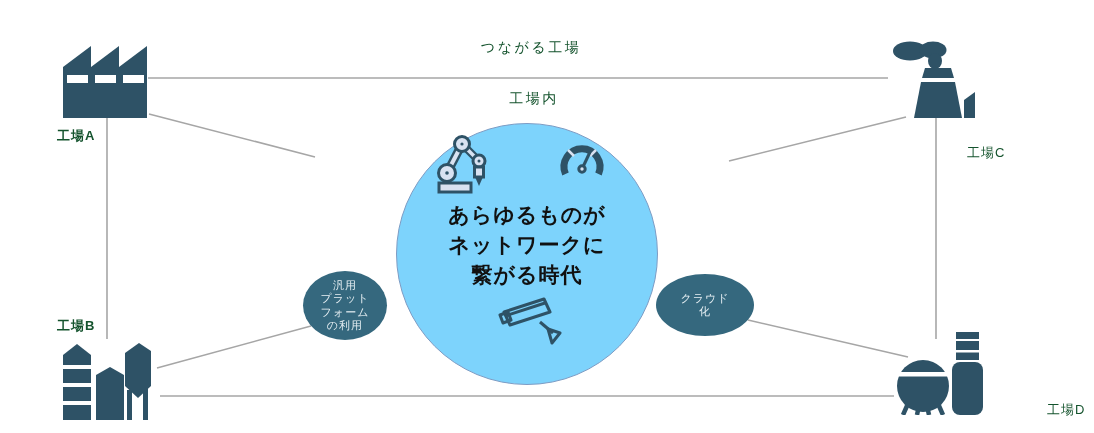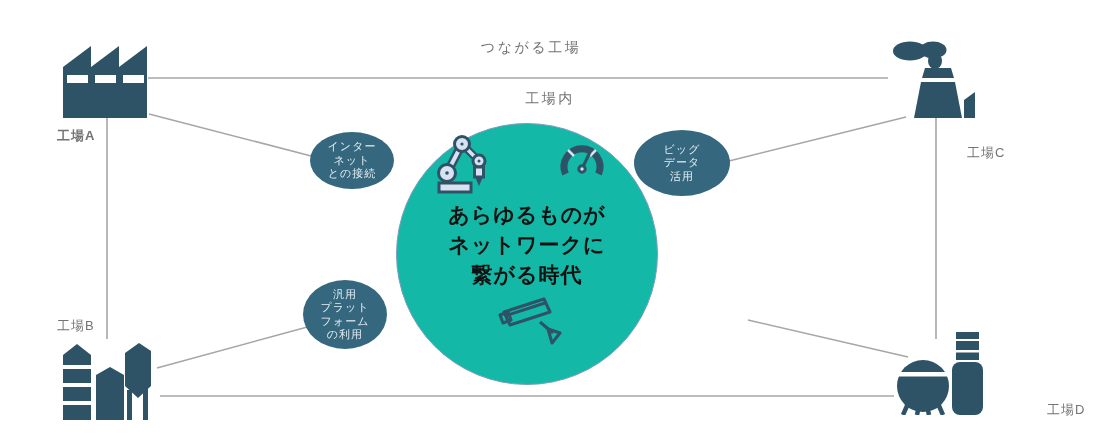--- a/index.html
+++ b/index.html
@@ -4,40 +4,40 @@
 <style>
   html,body{margin:0;padding:0;background:#ffffff;}
   .canvas{
     position:relative;width:1094px;height:433px;background:#ffffff;overflow:hidden;
     font-family:"Liberation Sans","DejaVu Sans",sans-serif;
   }
   .canvas svg{display:block;}
   .connectors{position:absolute;left:0;top:0;width:1094px;height:433px;}
   .abs{position:absolute;}
   .label{
-    position:absolute;color:#737373;font-size:13px;letter-spacing:1px;white-space:nowrap;
+    position:absolute;color:#14532d;font-size:13px;letter-spacing:1px;white-space:nowrap;
   }
   .section-label{font-size:14px;letter-spacing:2.5px;text-align:center;width:220px;}
   .center-circle{
     position:absolute;left:396px;top:123px;width:262px;height:262px;border-radius:50%;
-    background:#14b8a6;border:1.5px solid #7e9cc4;box-sizing:border-box;
+    background:#7dd3fc;border:1.5px solid #7e9cc4;box-sizing:border-box;
   }
   .center-text{
     position:absolute;left:0;top:76px;width:100%;
     text-align:center;font-size:21px;font-weight:bold;color:#111111;
     line-height:30px;white-space:pre-line;letter-spacing:1px;
   }
   .bubble{
     position:absolute;border-radius:50%;background:#35687e;color:#e6eff3;
     display:flex;align-items:center;justify-content:center;text-align:center;
     font-size:11px;line-height:13.5px;letter-spacing:1px;white-space:pre-line;
   }
   .b-internet{left:310px;top:132px;width:84px;height:57px;}
   .b-bigdata{left:634px;top:130px;width:96px;height:66px;}
-  .b-platform{left:303px;top:280px;width:84px;height:69px;}
+  .b-platform{left:303px;top:271px;width:84px;height:69px;}
   .b-cloud{left:656px;top:274px;width:98px;height:62px;}
 </style>
 </head>
 <body>
 
 <div class="canvas">
 
   <svg class="connectors" viewBox="0 0 1094 433" xmlns="http://www.w3.org/2000/svg">
     <g stroke="#a6a6a6" stroke-width="1.6" fill="none">
       <line x1="148" y1="78" x2="888" y2="78"></line>
@@ -45,21 +45,21 @@
       <line x1="107" y1="118" x2="107" y2="339"></line>
       <line x1="936" y1="118" x2="936" y2="339"></line>
       <line x1="149" y1="114" x2="315" y2="157"></line>
       <line x1="729" y1="161" x2="906" y2="117"></line>
       <line x1="311" y1="326" x2="157" y2="368"></line>
       <line x1="748" y1="320" x2="908" y2="357"></line>
     </g>
   </svg>
 
   <div class="label section-label" style="left:421px;top:39px;">つながる工場</div>
-  <div class="label section-label" style="left:440px;top:90px;">工場内</div>
+  <div class="label section-label" style="left:424px;top:90px;">工場内</div>
 
   <svg class="abs" style="left:63px;top:40px;" width="85" height="78" viewBox="0 0 85 78">
     <path d="M0,78 V27 L28,6 V27 L56,6 V27 L84,6 V78 Z" fill="#2e5266"></path>
     <rect x="4" y="35" width="21" height="8" fill="#ffffff"></rect>
     <rect x="32" y="35" width="21" height="8" fill="#ffffff"></rect>
     <rect x="60" y="35" width="21" height="8" fill="#ffffff"></rect>
   </svg>
   <div class="label" style="left:57px;top:127px;font-weight:bold;">工場A</div>
 
   <svg class="abs" style="left:888px;top:40px;" width="87" height="78" viewBox="0 0 87 78">
@@ -81,21 +81,21 @@
       <path d="M62,11 L76,1 L88,9 V44 L75,56 L62,44 Z"></path>
       <rect x="64" y="48" width="5" height="30"></rect>
       <rect x="80" y="46" width="5" height="32"></rect>
     </g>
     <g fill="#ffffff">
       <rect x="0" y="23" width="28" height="4"></rect>
       <rect x="0" y="41" width="28" height="4"></rect>
       <rect x="0" y="59" width="28" height="4"></rect>
     </g>
   </svg>
-  <div class="label" style="left:57px;top:317px;">工場B</div>
+  <div class="label" style="left:57px;top:317px;font-weight:bold;">工場B</div>
 
   <svg class="abs" style="left:895px;top:330px;" width="90" height="85" viewBox="0 0 90 85">
     <g stroke="#2e5266" stroke-width="4.5" fill="none">
       <path d="M8,85 L19,60"></path>
       <path d="M22,85 L26,66"></path>
       <path d="M34,85 L30,66"></path>
       <path d="M48,85 L37,60"></path>
     </g>
     <circle cx="28" cy="56" r="26" fill="#2e5266"></circle>
     <rect x="2" y="42" width="52" height="4.5" fill="#ffffff"></rect>
@@ -146,24 +146,20 @@
         <path d="M42,29 L55,40"></path>
         <path d="M50,36 L62,40 L54,50 Z"></path>
       </g>
     </svg>
 
     <div class="center-text">あらゆるものが
 ネットワークに
 繋がる時代</div>
   </div>
 
-  <div class="bubble b-internet">インター
-ネット
-との接続</div>
-  <div class="bubble b-bigdata">ビッグ
-データ
-活用</div>
   <div class="bubble b-platform">汎用
 プラット
 フォーム
 の利用</div>
+  <div class="bubble b-cloud">クラウド
+化</div>
 
 </div>
 
 </body></html>

